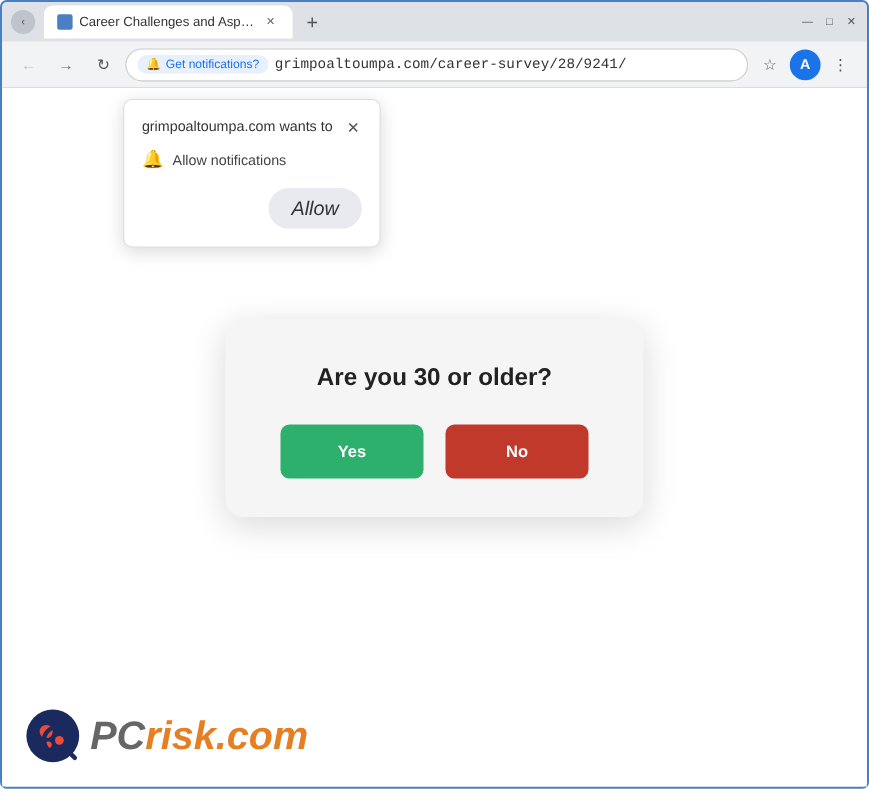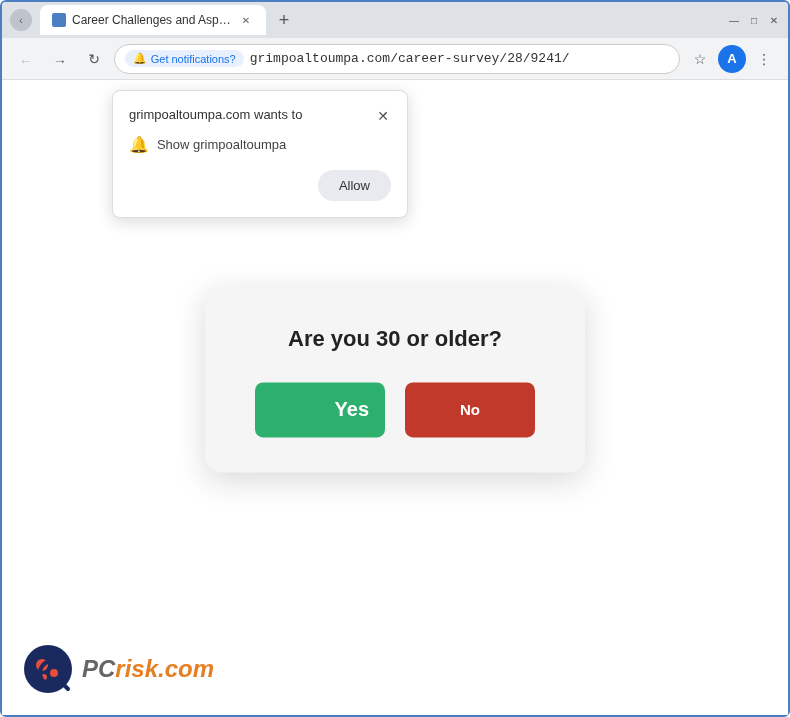--- a/index.html
+++ b/index.html
@@ -168,21 +168,21 @@
     
     .notif-popup {
       position: absolute;
       top: 10px;
       left: 110px;
       background: #fff;
       border: 1px solid #ddd;
       border-radius: 8px;
       box-shadow: 0 4px 16px rgba(0,0,0,0.15);
       padding: 16px;
-      width: 296px;
+      width: 234px;
       z-index: 100;
     }
     .notif-popup-header {
       display: flex;
       justify-content: space-between;
       align-items: flex-start;
       margin-bottom: 10px;
     }
     .notif-popup-title {
       font-size: 13px;
@@ -207,25 +207,26 @@
     .notif-bell-icon { font-size: 16px; color: #555; }
     .notif-popup-buttons {
       display: flex;
       justify-content: flex-end;
       gap: 10px;
     }
     .notif-btn {
       padding: 7px 20px;
       border-radius: 20px;
       border: 1px solid transparent;
-      font-size: 13px;
+      font-size: 18px;
       cursor: pointer;
       background: #e8eaf0;
       color: #333;
       font-weight: 500;
+      font-style: italic;
     }
 
     
     .age-modal {
       position: absolute;
       top: 50%;
       left: 50%;
       transform: translate(-50%, -60%);
       background: #f5f5f5;
       border-radius: 16px;
@@ -243,26 +244,25 @@
     .age-modal-buttons {
       display: flex;
       gap: 20px;
       justify-content: center;
     }
     .age-yes-btn {
       flex: 1;
       padding: 16px;
       background: #2daf6e;
       color: #fff;
-      font-size: 20px;
+      font-size: 15px;
       font-weight: 600;
       border: none;
       border-radius: 8px;
       cursor: pointer;
-      text-align: right;
     }
     .age-no-btn {
       flex: 1;
       padding: 16px;
       background: #c0392b;
       color: #fff;
       font-size: 15px;
       font-weight: 600;
       border: none;
       border-radius: 8px;
@@ -276,21 +276,21 @@
       left: 20px;
       display: flex;
       align-items: center;
       gap: 8px;
     }
     .pcrisk-logo-icon {
       width: 52px;
       height: 52px;
     }
     .pcrisk-text {
-      font-size: 24px;
+      font-size: 36px;
       font-weight: 700;
     }
     .pcrisk-pc { color: #666; font-style: italic; }
     .pcrisk-risk { color: #e67e22; font-style: italic; }
     .pcrisk-dot-com { color: #e67e22; font-style: italic; }
   </style>
 </head>
 <body>
 
 <div class="browser-frame">
@@ -346,21 +346,21 @@
 
   <div class="page-content">
 
     <div class="notif-popup">
       <div class="notif-popup-header">
         <span class="notif-popup-title">grimpoaltoumpa.com wants to</span>
         <span class="notif-popup-close">✕</span>
       </div>
       <div class="notif-popup-body">
         <span class="notif-bell-icon">🔔</span>
-        <span>Show grimpoaltoumpa</span>
+        <span>Allow notifications</span>
       </div>
       <div class="notif-popup-buttons">
         <button class="notif-btn">Allow</button>
       </div>
     </div>
 
     <div class="age-modal">
       <div class="age-modal-title">Are you 30 or older?</div>
       <div class="age-modal-buttons">
         <button class="age-yes-btn">Yes</button>

